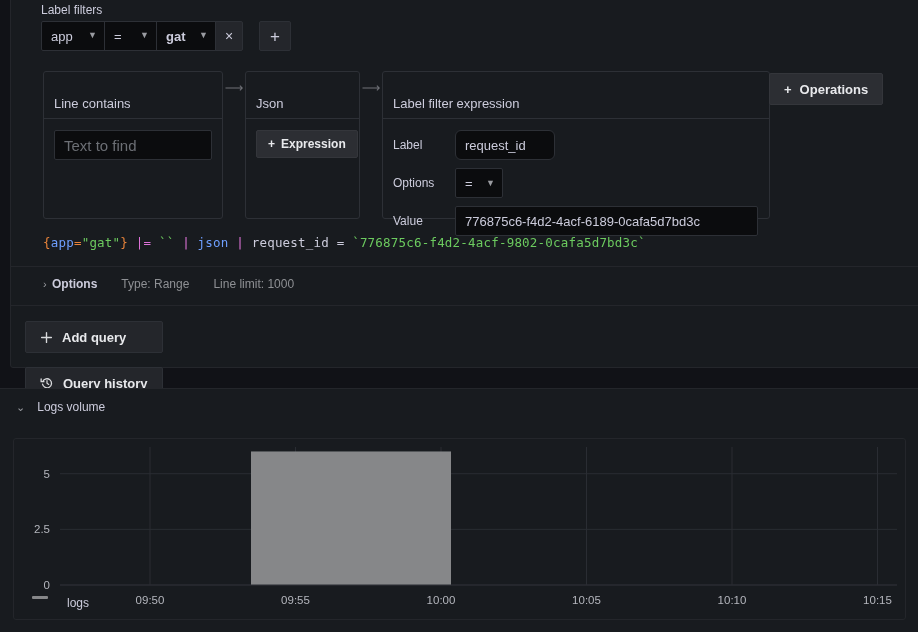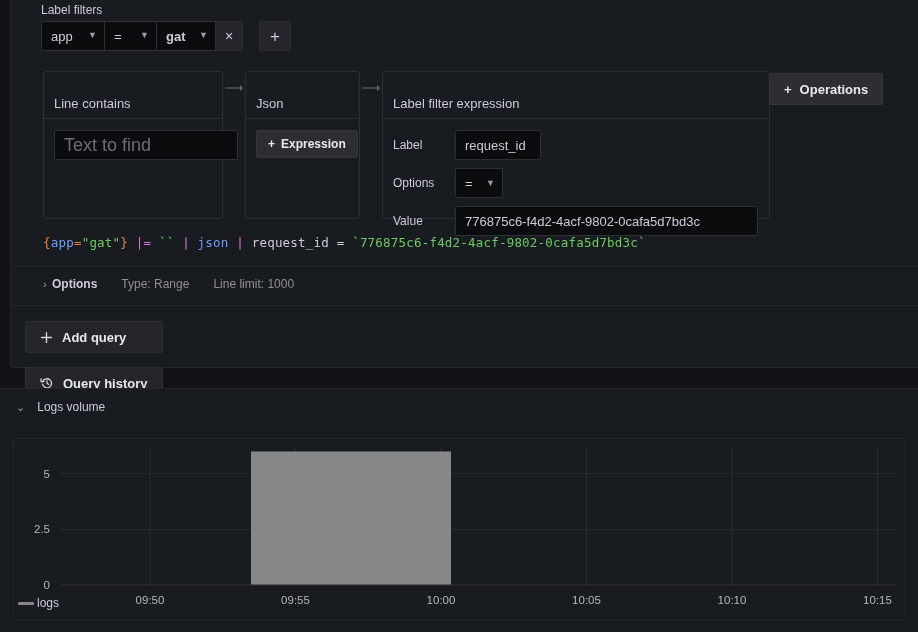--- a/index.html
+++ b/index.html
@@ -58,36 +58,36 @@
   }
   .op-body { padding: 11px 10px 10px 10px; }
   .op-line-contains { width: 180px; height: 148px; }
   .op-json { width: 115px; height: 148px; }
   .op-labelfilter { width: 388px; height: 148px; }
   .arrow {
     width: 22px; height: 148px; display: flex; align-items: flex-start;
     justify-content: center; padding-top: 9px; color: #6e7076; font-size: 13px;
   }
   .txt-input {
-    width: 184px; height: 30px; background: #0b0c0e; border: 1px solid #2d3036;
-    border-radius: 2px; color: #6c6f75; font-size: 18px; padding: 0 9px;
+    width: 158px; height: 30px; background: #0b0c0e; border: 1px solid #2d3036;
+    border-radius: 2px; color: #6c6f75; font-size: 15px; padding: 0 9px;
     display: flex; align-items: center;
   }
   .btn-expression {
     display: inline-flex; align-items: center; gap: 6px; height: 28px;
     background: #2c2e33; border: 1px solid #34363b; border-radius: 2px;
     color: #e8e9ec; font-size: 12px; font-weight: 600; padding: 0 11px; cursor: pointer;
   }
   .lf-grid { display: grid; grid-template-columns: 62px 1fr; row-gap: 8px; align-items: center; }
   .lf-label { color: #ccccdc; font-size: 12px; }
   .lf-input {
     height: 30px; background: #0b0c0e; border: 1px solid #2d3036; border-radius: 2px;
     color: #ccccdc; font-size: 13px; padding: 0 9px; display: flex; align-items: center;
   }
-  .lf-input.w-label { width: 86px; }
+  .lf-input.w-label { width: 100px; border-radius: 6px; }
   .lf-input.w-op { width: 48px; justify-content: space-between; padding-right: 7px; }
   .lf-input.w-val { width: 303px; }
   .lf-input .chev { color: #9a9ca1; font-size: 9px; }
 
   .btn-operations {
     position: absolute; left: 758px; top: 78px; height: 32px;
     background: #2c2e33; border: 1px solid #34363b; border-radius: 2px;
     color: #e8e9ec; font-size: 13px; font-weight: 600;
     display: inline-flex; align-items: center; gap: 8px; padding: 0 14px; cursor: pointer;
   }
@@ -136,21 +136,21 @@
   }
   .logs-caret { color: #9a9ca1; font-size: 11px; }
   .logs-title { color: #ccccdc; font-size: 12px; font-weight: 500; }
 
   .chart-card {
     position: absolute; left: 13px; top: 49px; width: 893px; height: 182px;
     border: 1px solid #24262b; border-radius: 3px; background: #181b1f;
   }
   .plot { position: absolute; left: 0; top: 0; width: 893px; height: 182px; }
   .legend {
-    position: absolute; left: 18px; top: 207px; display: flex; align-items: center; gap: 3px;
+    position: absolute; left: 32px; top: 207px; display: flex; align-items: flex-start; gap: 19px;
   }
   .legend-swatch { width: 16px; height: 3px; background: #868789; border-radius: 1px; display: inline-block; }
   .legend-label { color: #ccccdc; font-size: 12px; }
 </style>
 </head>
 <body>
 
 <div class="root">
 
   <div class="query-panel">
@@ -210,21 +210,21 @@
             <div class="lf-label">Label</div>
             <div class="lf-input w-label">request_id</div>
 
             <div class="lf-label">Options</div>
             <div class="lf-input w-op">
               <span>=</span>
               <span class="chev">▼</span>
             </div>
 
             <div class="lf-label">Value</div>
-            <div class="lf-input w-val">776875c6-f4d2-4acf-9802-0cafa5d7bd3c</div>
+            <div class="lf-input w-val">776875c6-f4d2-4acf-6189-0cafa5d7bd3c</div>
           </div>
         </div>
       </div>
     </div>
 
     <div class="btn-operations">
       <span>+</span>
       <span>Operations</span>
     </div>
 

